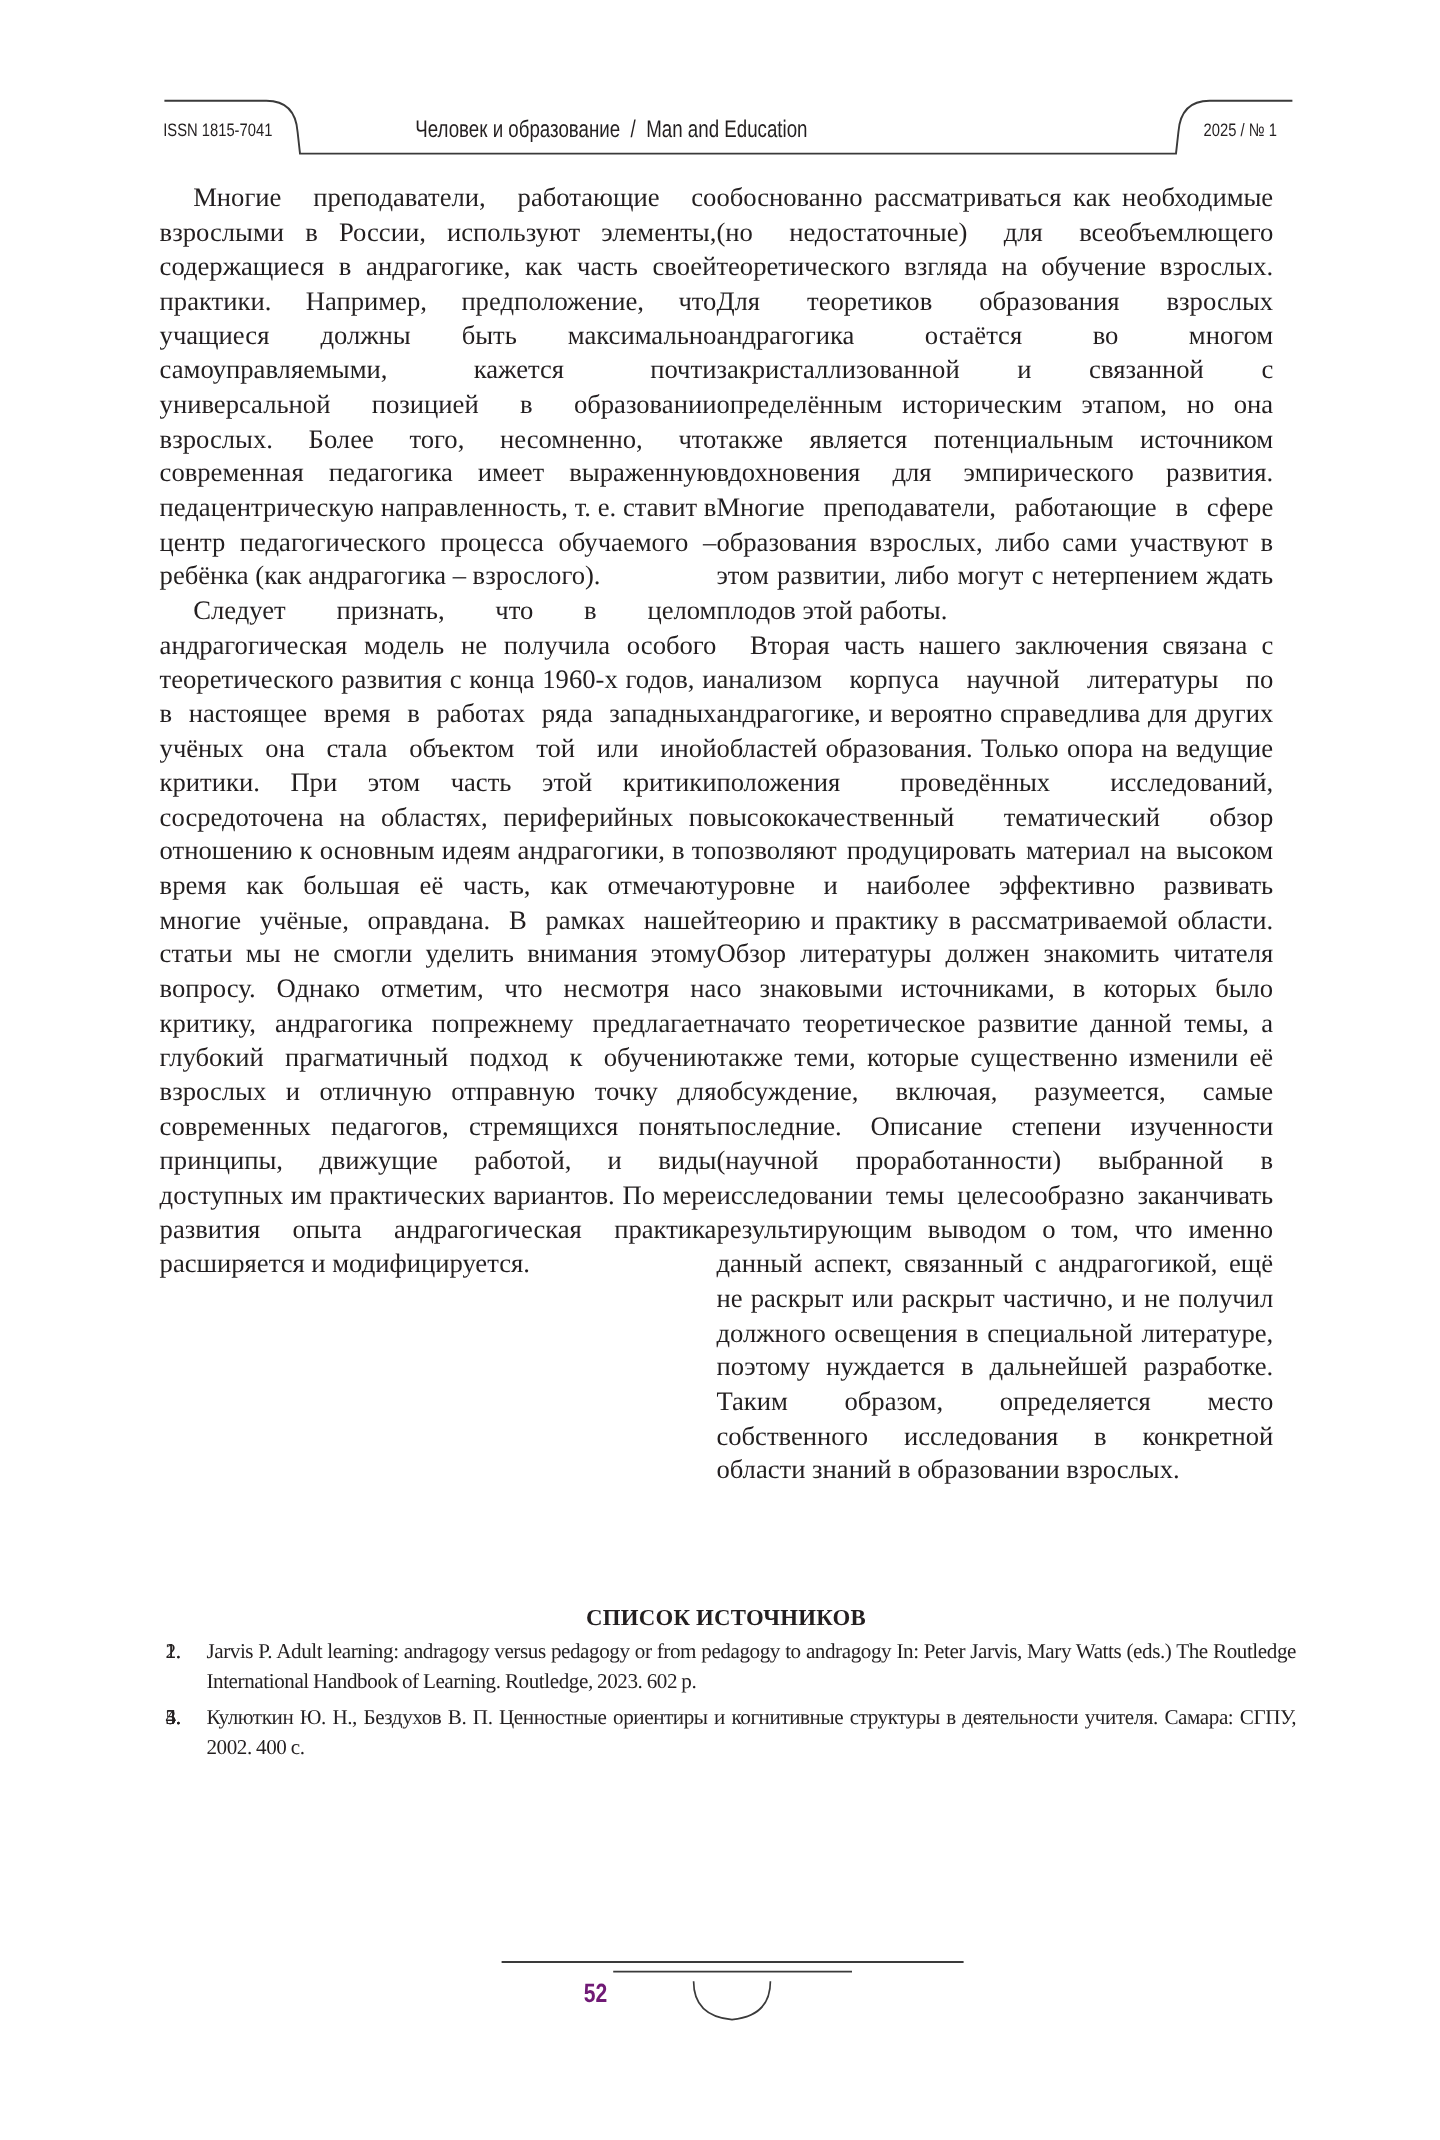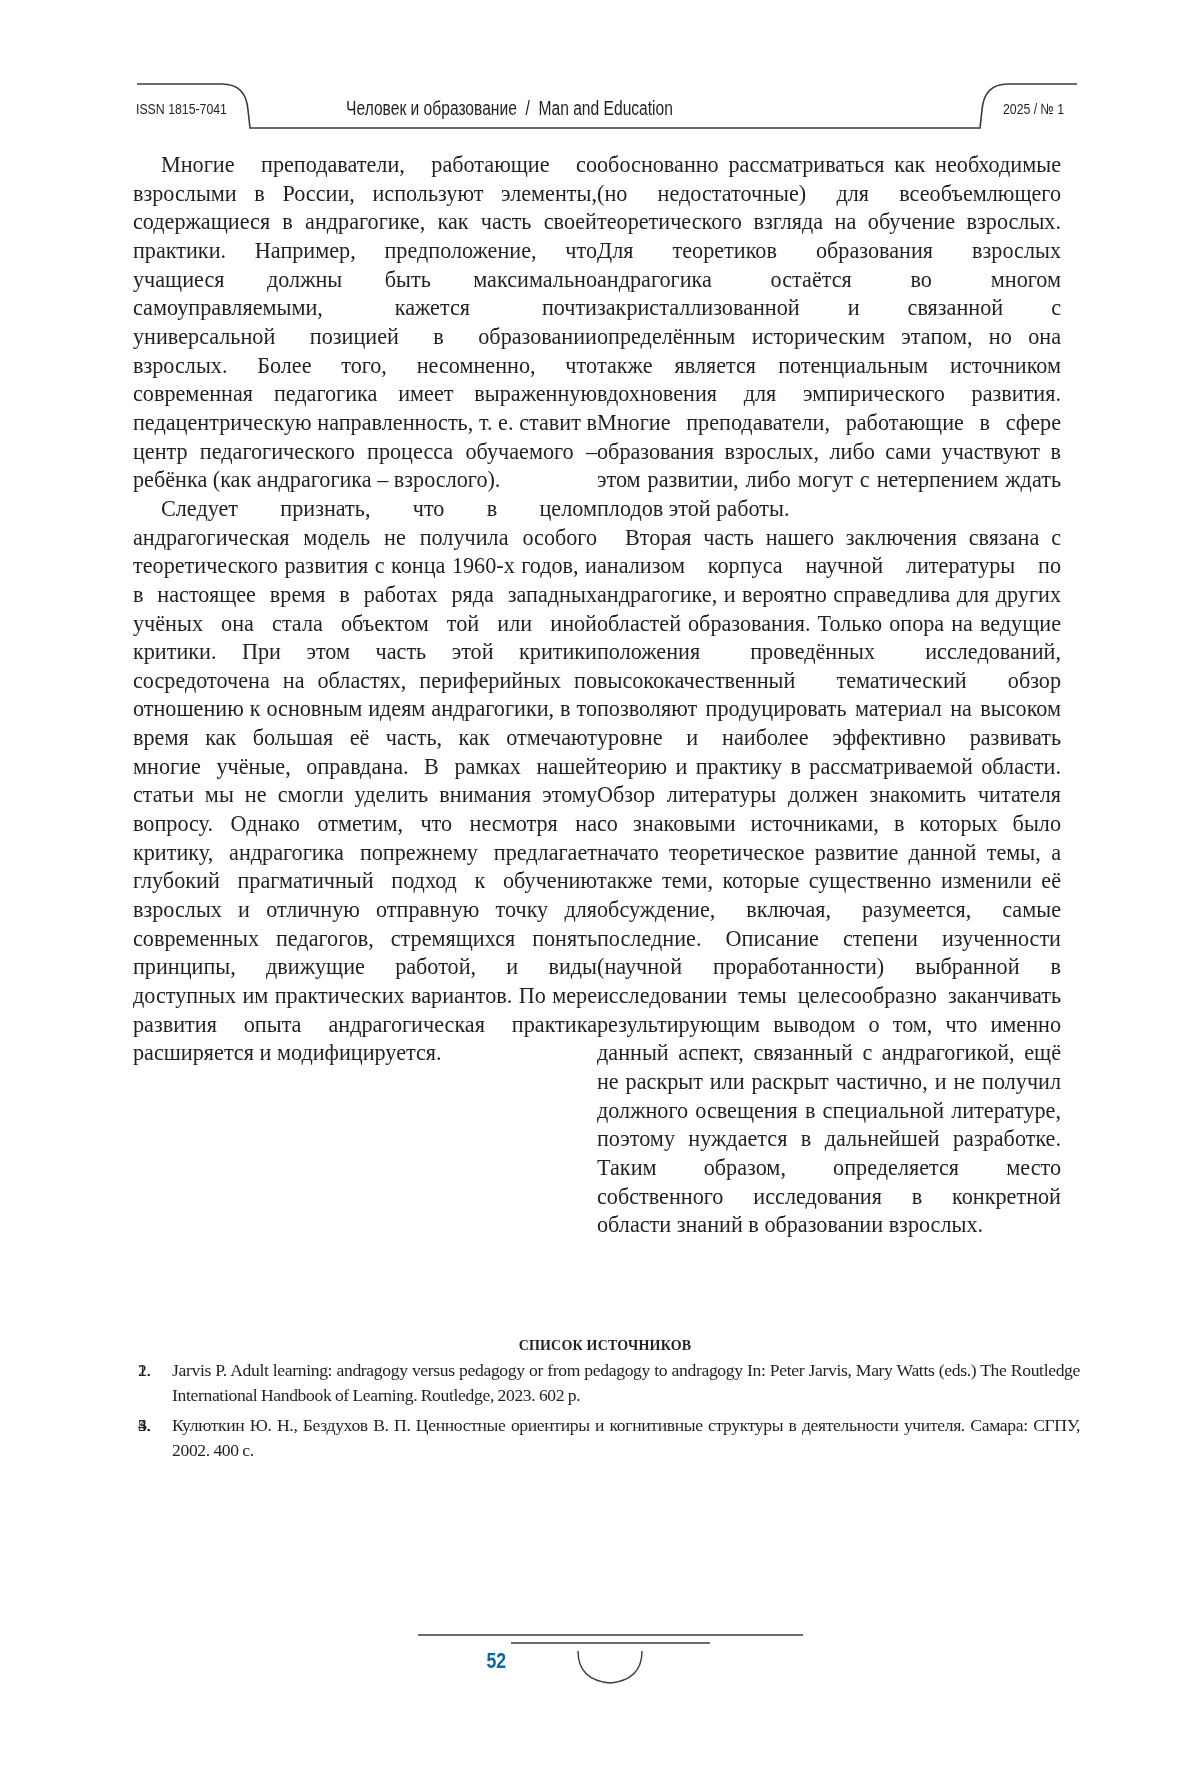--- a/index.html
+++ b/index.html
@@ -11,27 +11,27 @@
   .journal { left: 0; width: 1020px; top: 97px; text-align: center; font-size: 20px; }
   .journal span { display: inline-block; transform: scaleX(0.78); }
   .issue { left: 1003px; top: 100px; font-size: 15px; transform: scaleX(0.82); }
 
   .columns { position: absolute; top: 151px; left: 133px; width: 947px; display: flex; justify-content: flex-start; }
   .col { width: 464px; font-family: "Liberation Serif", serif; font-size: 22.2px; line-height: 28.65px; text-align: justify; hyphens: manual; }
   .col p { margin: 0; text-indent: 28px; }
   .col p.cont { text-indent: 0; }
 
   .refs { position: absolute; top: 1338px; left: 130px; width: 950px; font-family: "Liberation Serif", serif; }
-  .refs-title { text-align: center; font-weight: bold; font-size: 14px; letter-spacing: 0.2px; margin-bottom: 3px; }
+  .refs-title { text-align: center; font-weight: bold; font-size: 19px; letter-spacing: 0.2px; margin-bottom: 3px; }
   .refs ol { list-style: none; margin: 0; padding: 0; }
   .refs li { position: relative; padding-left: 42px; font-size: 17.6px; line-height: 25.4px; text-align: justify; margin-bottom: 4px; letter-spacing: -0.35px; word-spacing: -0.5px; }
   .refs li .num { position: absolute; left: 8px; top: 0; }
 
   .footer { position: absolute; left: 0; top: 1630px; width: 1200px; height: 80px; }
-  .page-num { position: absolute; left: 0; width: 992px; top: 1648px; text-align: center; font-family: "Liberation Sans", sans-serif; font-size: 22px; font-weight: bold; color: #0369a1; }
+  .page-num { position: absolute; left: 0; width: 992px; top: 1648px; text-align: center; font-family: "Liberation Sans", sans-serif; font-size: 22px; font-weight: bold; color: #701a75; }
   .page-num span { display: inline-block; transform: scaleX(0.8); }
 </style>
 </head>
 <body>
 
 <div class="header">
   <svg width="1200" height="140">
     <path d="M 137 84 L 222 84 Q 246 84 248 110 L 250 128 L 980 128 L 982 110 Q 984 84 1008 84 L 1077 84" fill="none" stroke="#3a3a3a" stroke-width="1.6"></path>
   </svg>
   <div class="hdr-text issn">ISSN 1815-7041</div>

